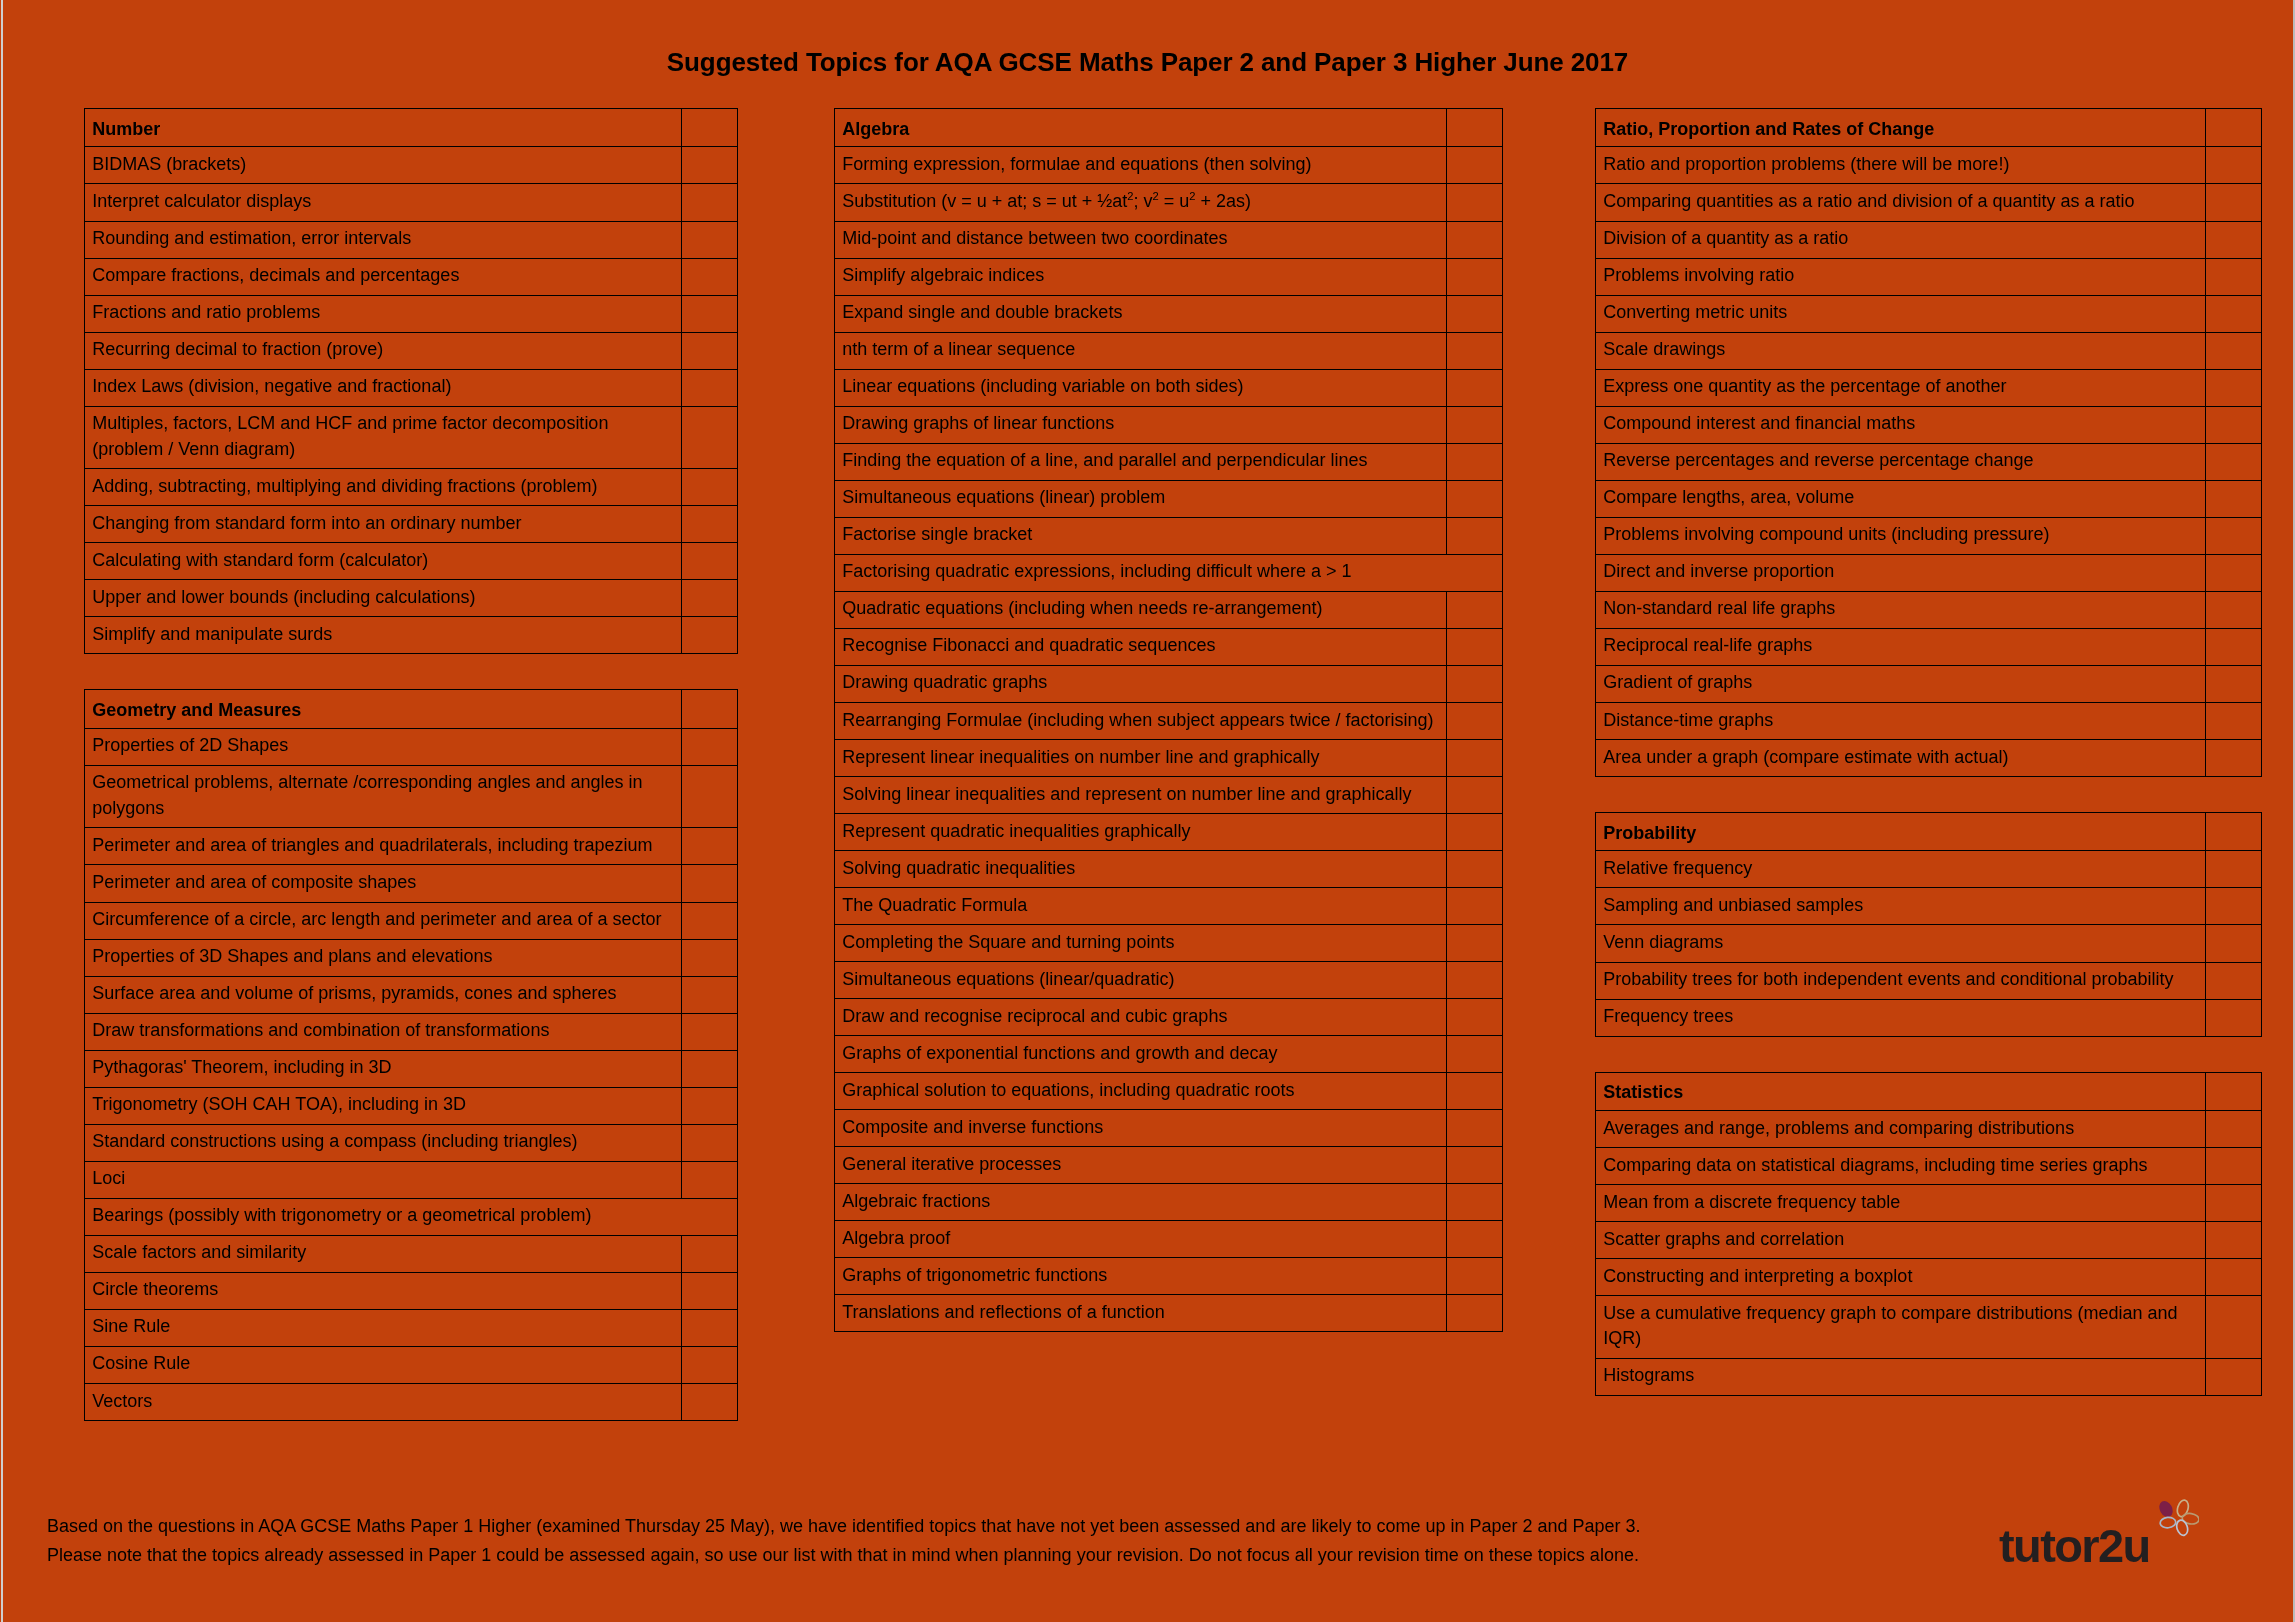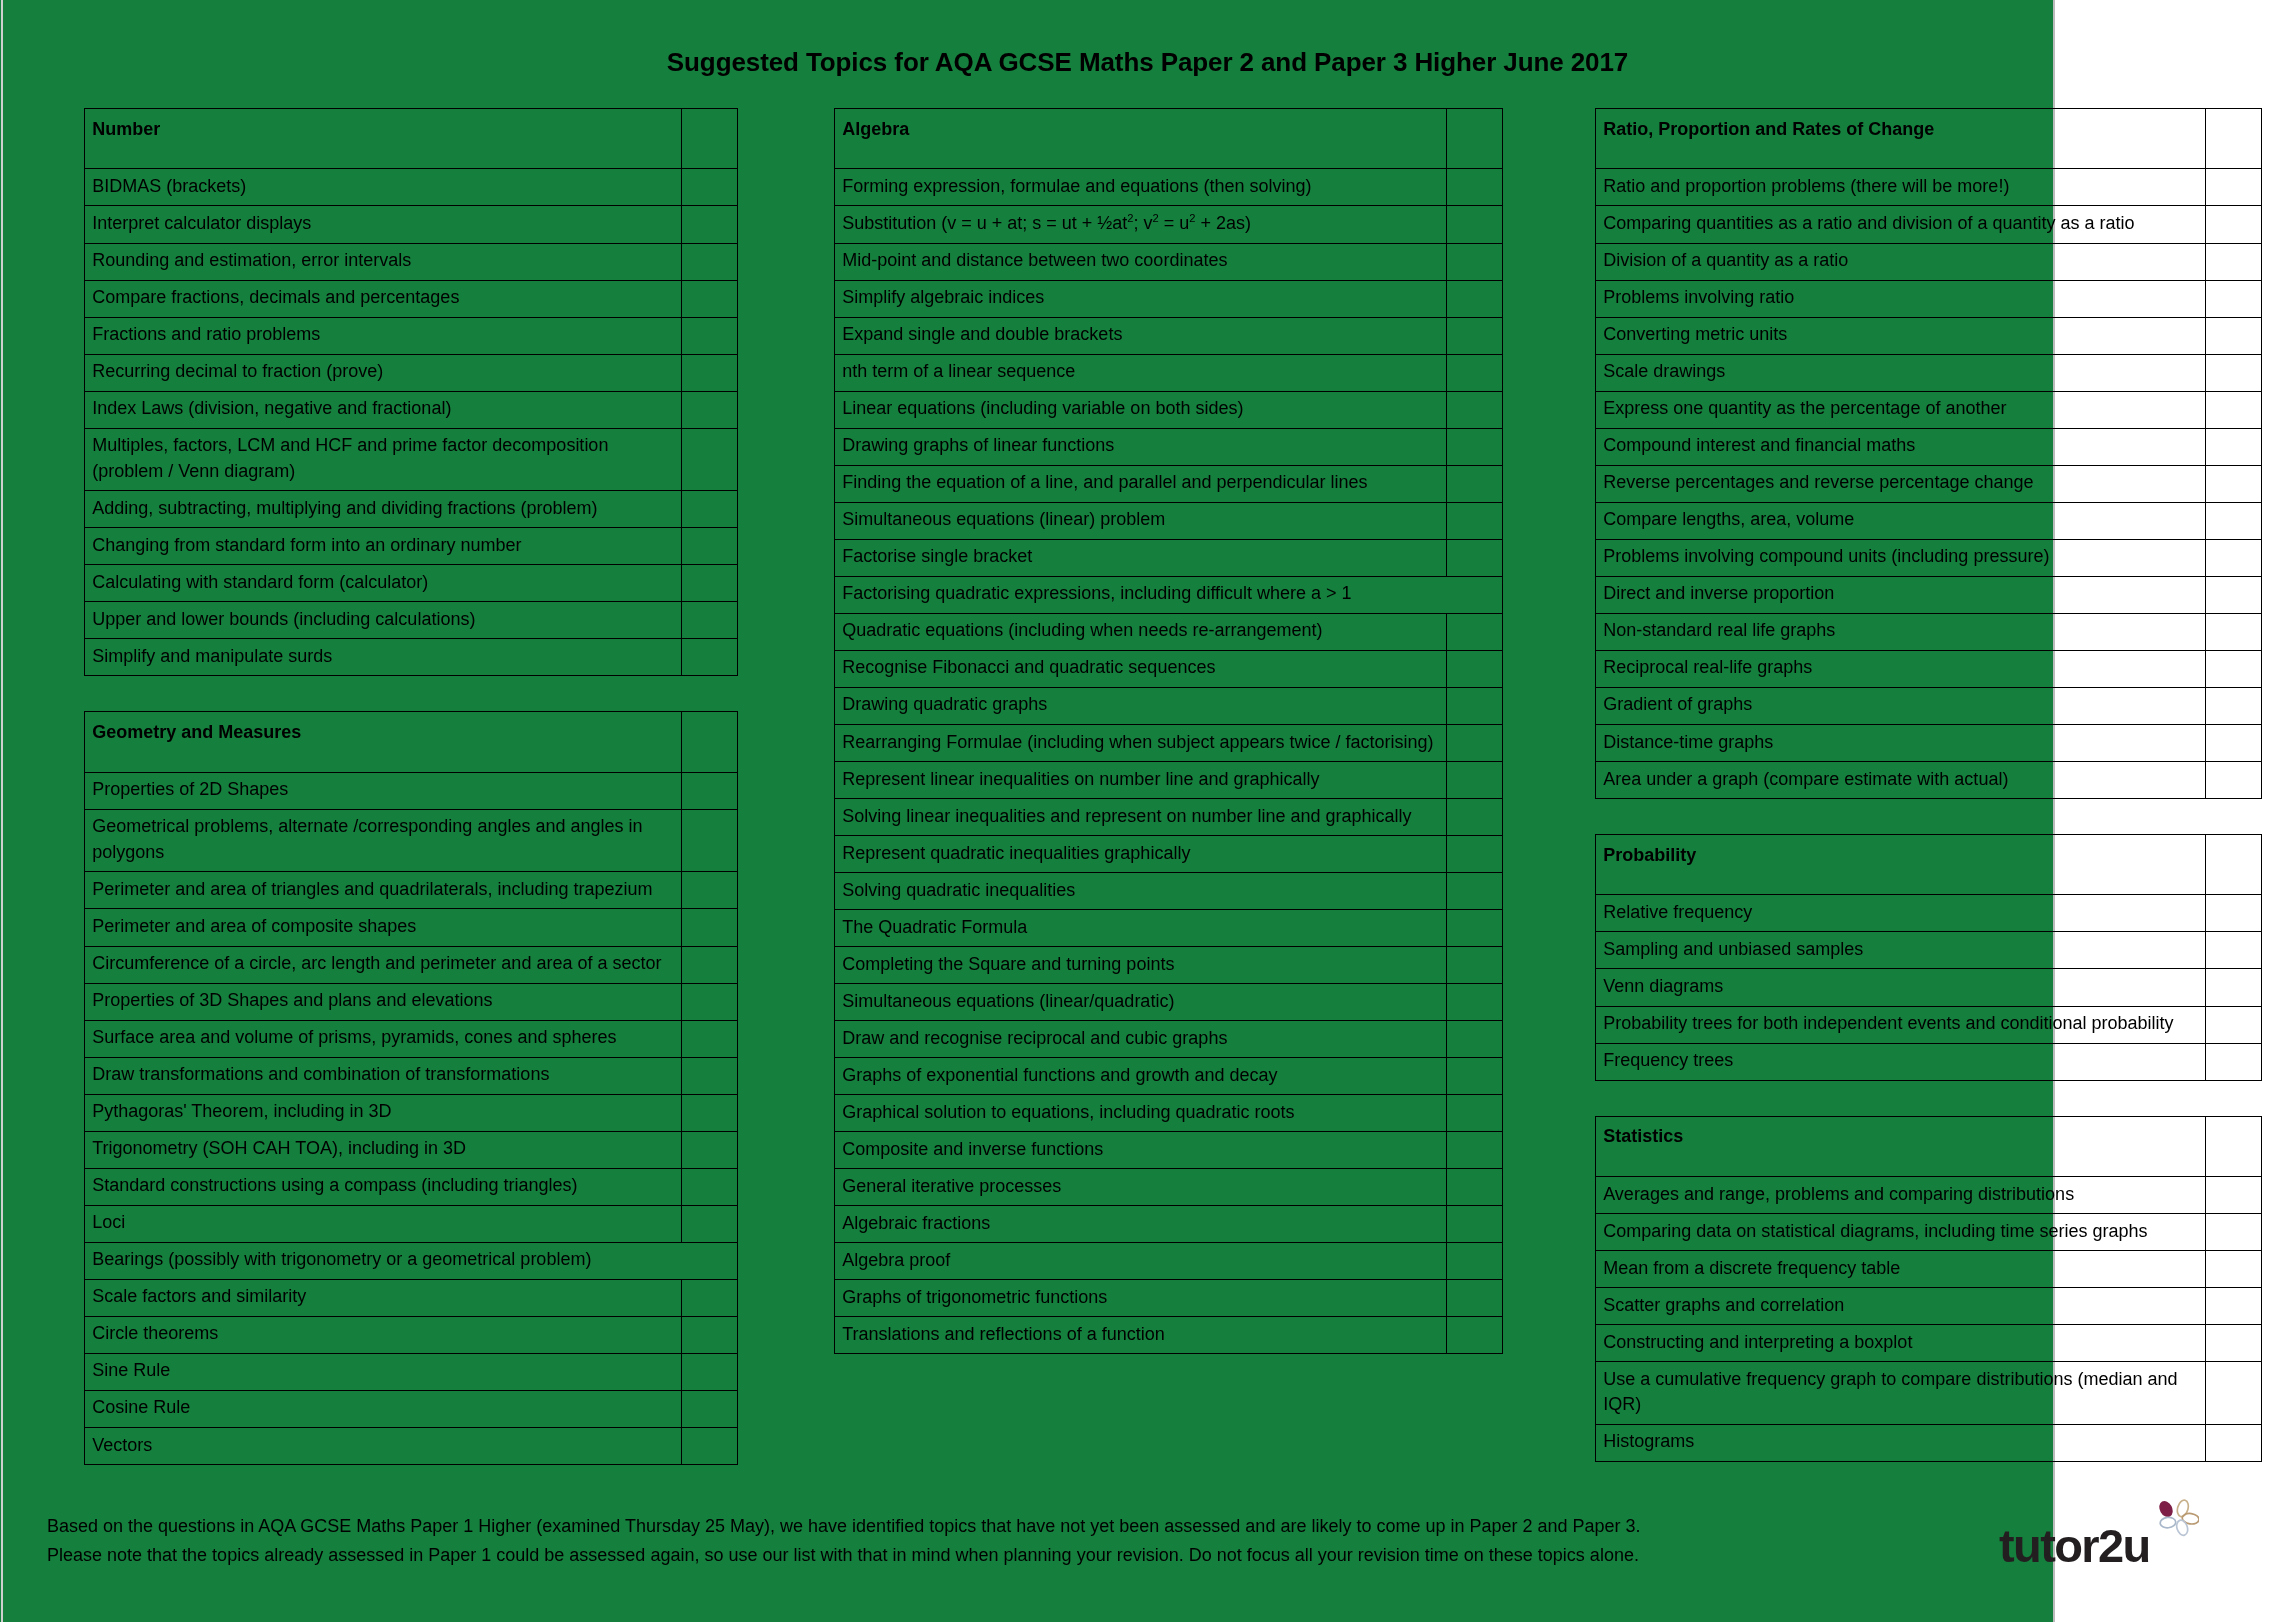--- a/index.html
+++ b/index.html
@@ -11,25 +11,25 @@
     width: 2295px;
     height: 1622px;
     font-family: "Liberation Sans", sans-serif;
     color: #000000;
     position: relative;
     overflow: hidden;
   }
   .page {
     position: absolute;
     left: 0; top: 0;
-    width: 2055px;
+    width: 2295px;
     height: 1622px;
     box-sizing: border-box;
     border-right: 2px solid #bbbbbb;
-    background: #15803d;
+    background: #c2410c;
   }
   .page-border-left {
     position: absolute;
     left: 1.3px; top: 0;
     width: 2px; height: 1622px;
     background: #cfcfcf;
   }
 
   .doc-title {
     position: absolute;
@@ -68,21 +68,21 @@
     vertical-align: middle;
     word-wrap: break-word;
   }
   td.check-cell {
     width: 41px;
     padding: 0;
   }
   tr.section-head td {
     font-weight: bold;
     padding-top: 7.9px;
-    padding-bottom: 26px;
+    padding-bottom: 4px;
   }
   td.tall {
     padding-top: 6.5px;
     padding-bottom: 7.9px;
   }
   sup {
     font-size: 0.62em;
     vertical-align: super;
     line-height: 0;
   }

